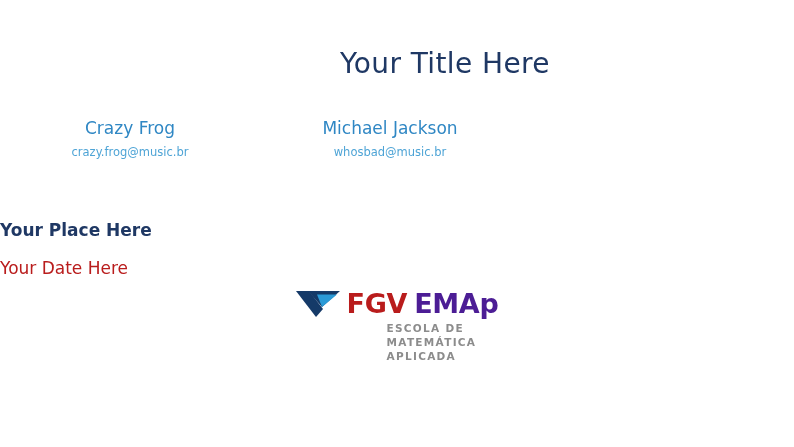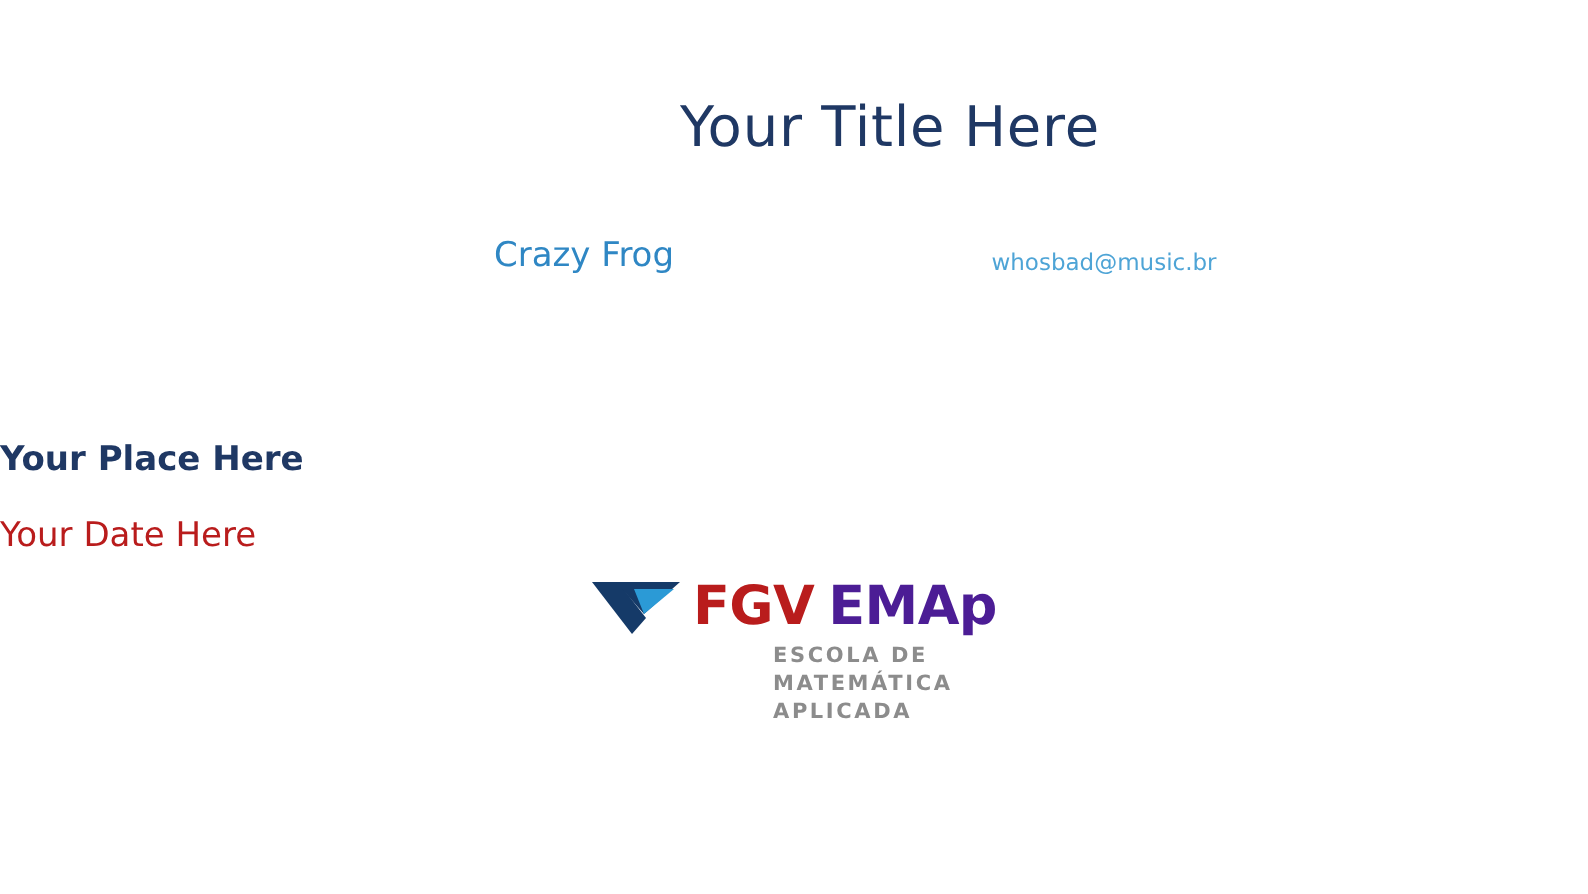--- a/index.html
+++ b/index.html
@@ -39,21 +39,21 @@
     line-height: 1.15;
   }
 
   
   .authors-block {
     position: absolute;
     top: 118px;
     left: 0;
     width: 682px;
     display: flex;
-    justify-content: flex-end;
+    justify-content: flex-start;
     align-items: flex-start;
   }
   .author-col {
     width: 260px;
     text-align: center;
   }
   .author-name {
     font-size: 17px;
     font-weight: 400;
     color: #2f87c4;
@@ -139,22 +139,24 @@
 
 <div class="slide">
 
   <div class="title-block">
     <div class="slide-title">Your Title Here</div>
   </div>
 
   <div class="authors-block">
     <div class="author-col">
       <div class="author-name">Crazy Frog</div>
+      <div class="author-email">crazy.frog@music.br</div>
     </div>
     <div class="author-col">
+      <div class="author-name">Michael Jackson</div>
       <div class="author-email">whosbad@music.br</div>
     </div>
   </div>
 
   <div class="meta-block">
     <div class="meta-place">Your Place Here</div>
     <div class="meta-date">Your Date Here</div>
   </div>
 
   <div class="logo-block">

